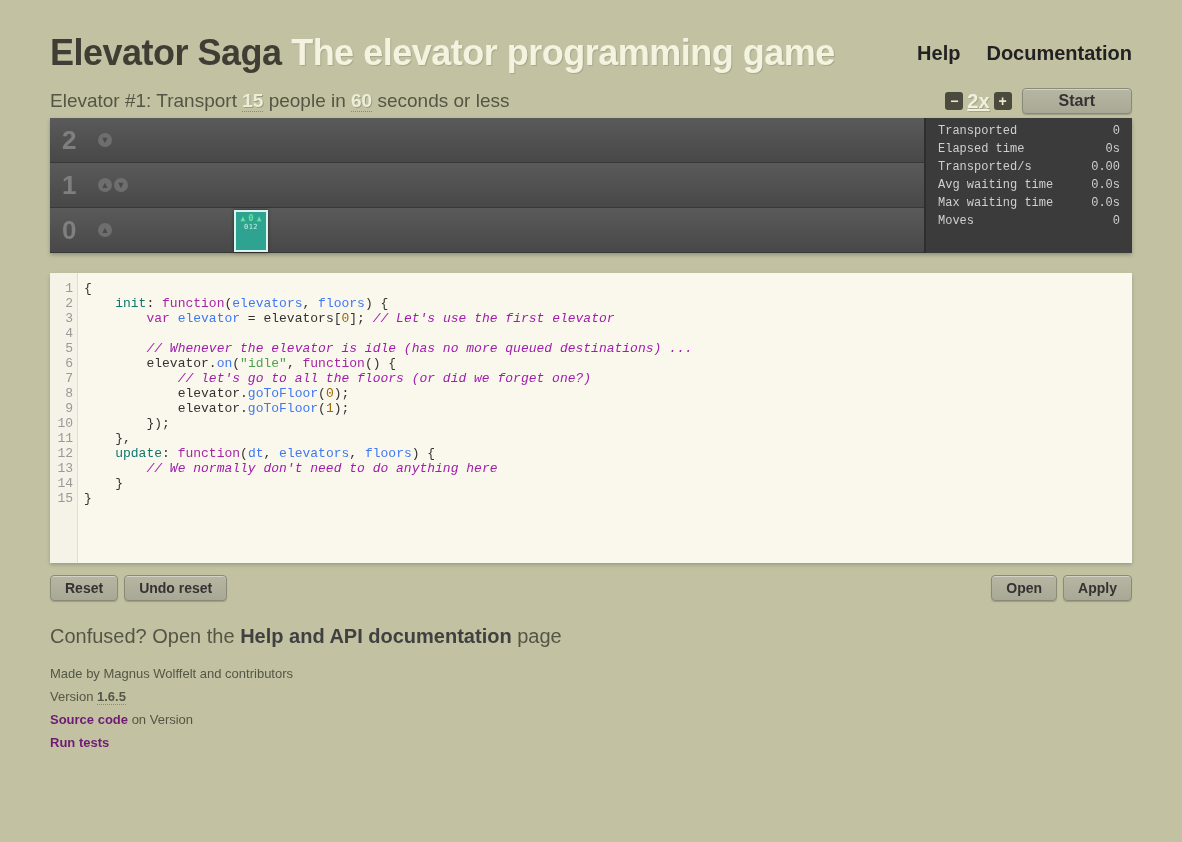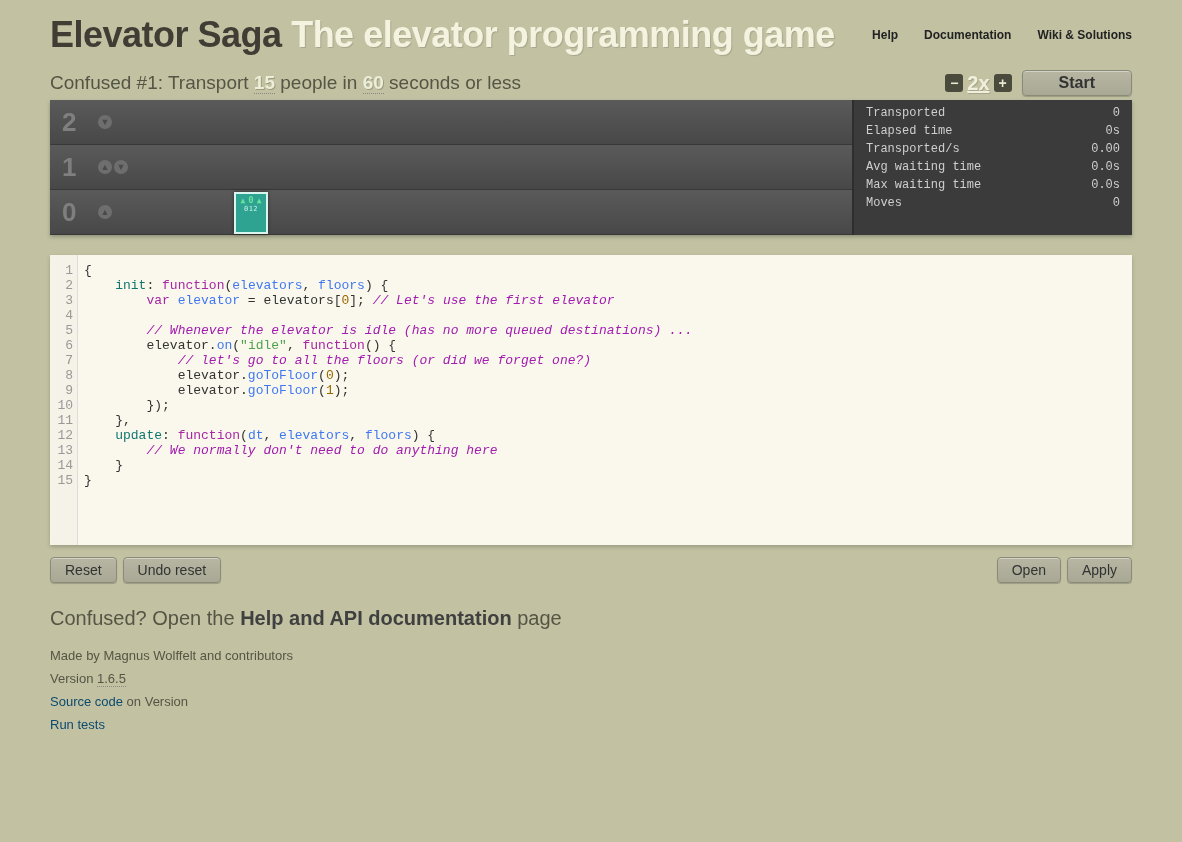--- a/index.html
+++ b/index.html
@@ -5,21 +5,21 @@
   * { box-sizing: border-box; margin: 0; padding: 0; }
   body {
     background: #c2c2a3;
     font-family: "Helvetica Neue", Arial, sans-serif;
     color: #333;
     width: 1182px;
     height: 842px;
     overflow: hidden;
   }
   .container {
-    padding: 14px 50px;
+    padding: 32px 50px;
   }
   
   .header-row {
     display: flex;
     align-items: center;
     justify-content: space-between;
     margin-bottom: 14px;
   }
   .title {
     font-family: "Arial Narrow", "Helvetica Condensed", sans-serif;
@@ -30,21 +30,21 @@
     color: #403e34;
   }
   .title .sub {
     color: #f3f3df;
     font-weight: 700;
     text-shadow: 1px 1px 1px rgba(0,0,0,0.15);
   }
   .nav {
     display: flex;
     gap: 26px;
-    font-size: 12px;
+    font-size: 20px;
     font-weight: 700;
     color: #222;
     font-family: "Arial Narrow", sans-serif;
     font-stretch: condensed;
   }
   .nav a { color: #222; text-decoration: none; cursor:pointer; }
 
   
   .challenge-row {
     display: flex;
@@ -173,21 +173,21 @@
   .elev-floor {
     color:#68e29c; font-size:9px; font-weight:bold;
   }
   .elev-label {
     color:#c7f2e4;
     font-size: 7px;
     letter-spacing: 0.5px;
   }
 
   .stats {
-    width: 280px;
+    width: 208px;
     background: #3b3b3b;
     border-left: 2px solid #2e2e2e;
     padding: 6px 12px;
     font-family: "Courier New", monospace;
     font-size: 12px;
     color: #cfcfcf;
     display:flex; flex-direction:column; gap:4px;
   }
   .stat-row { display:flex; justify-content:space-between; }
 
@@ -234,21 +234,21 @@
     margin-top: 12px;
     margin-bottom: 24px;
   }
   .btn-group { display:flex; gap:6px; }
   .gbtn {
     background: linear-gradient(#b6b6a3, #a8a894);
     border: 1px solid #8a8a78;
     border-radius: 4px;
     padding: 4px 14px;
     font-size: 14px;
-    font-weight: 400;
+    font-weight: 700;
     color: #333;
     cursor: pointer;
     box-shadow: inset 0 1px 0 rgba(255,255,255,0.4), 0 1px 1px rgba(0,0,0,0.2);
     font-family: "Arial Narrow", sans-serif;
     font-stretch: condensed;
   }
 
   
   .help-line {
     font-size: 20px;
@@ -258,43 +258,42 @@
     font-stretch: condensed;
   }
   .help-line .strong { font-weight: 700; color: #404040; }
   .foot {
     font-size: 13px;
     color: #555545;
     margin-bottom: 8px;
     font-family: "Arial Narrow", sans-serif;
     font-stretch: condensed;
   }
-  .foot .strong { font-weight: 400; color: #0c4a6e; }
-  .dotted { border-bottom: 1px dotted #888; }
+  .foot .strong { font-weight: 700; color: #701a75; }
+  .dotted { border-bottom: 1px dotted #888; font-weight: bold; }
 </style>
 </head>
 <body>
 
 <div class="container">
 
   <div class="header-row">
     <div class="title">
       <span>Elevator Saga</span>
       <span class="sub">The elevator programming game</span>
     </div>
     <div class="nav">
       <a>Help</a>
       <a>Documentation</a>
-      <a>Wiki &amp; Solutions</a>
     </div>
   </div>
 
   <div class="challenge-row">
     <div class="challenge-text">
-      <span>Confused #1: Transport </span><span class="emph dotted">15</span><span> people in </span><span class="emph dotted">60</span><span> seconds or less</span>
+      <span>Elevator #1: Transport </span><span class="emph dotted">15</span><span> people in </span><span class="emph dotted">60</span><span> seconds or less</span>
     </div>
     <div class="controls-right">
       <div class="speed-group">
         <div class="speed-btn">−</div>
         <span class="speed-label">2x</span>
         <div class="speed-btn">+</div>
       </div>
       <button class="start-btn">Start</button>
     </div>
   </div>

